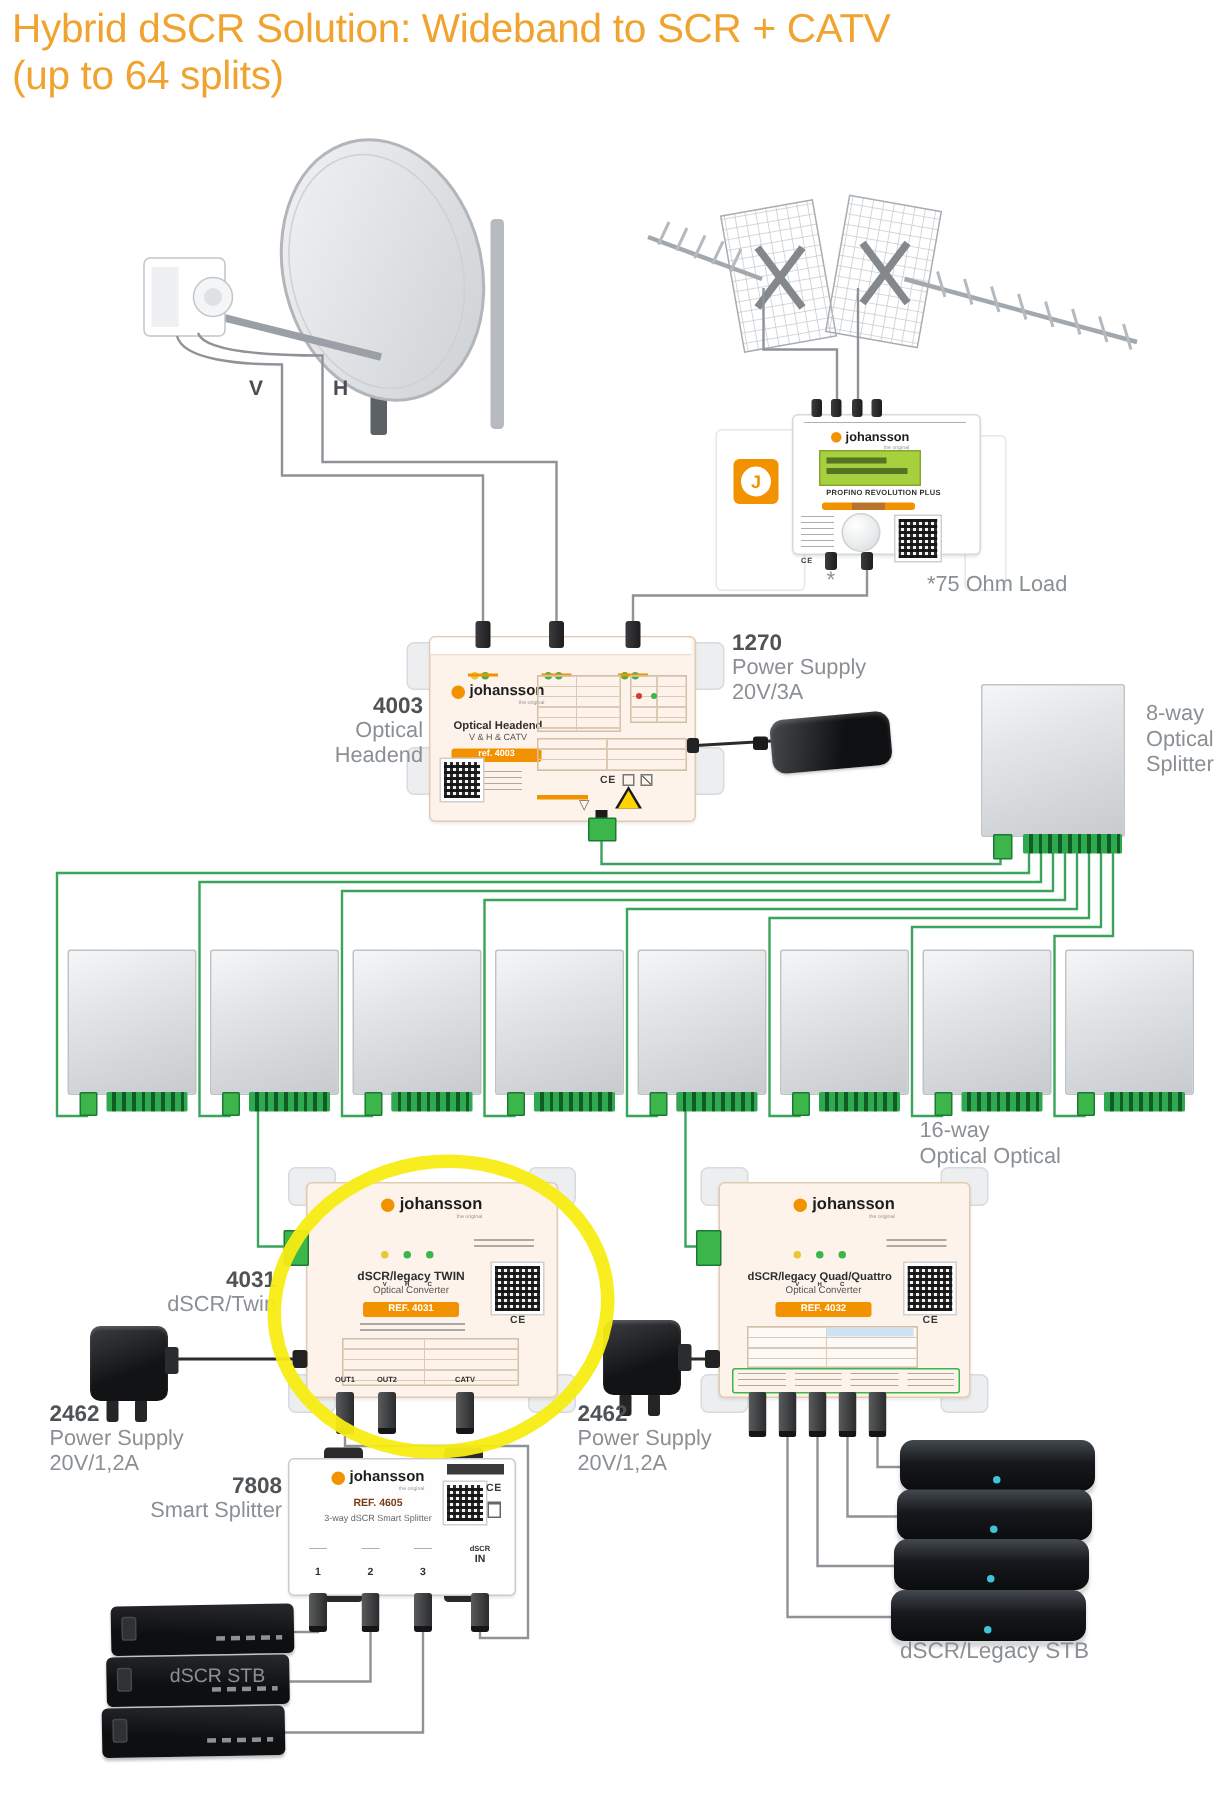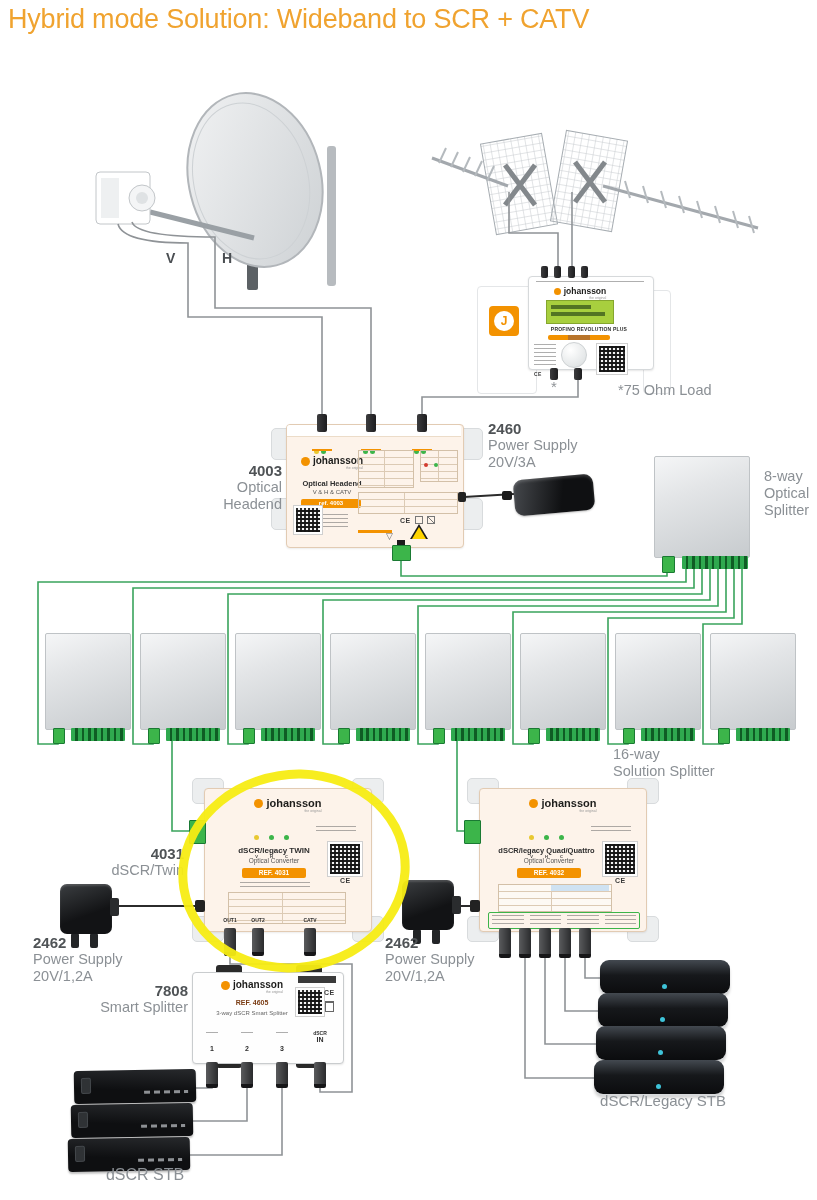--- a/index.html
+++ b/index.html
@@ -143,21 +143,22 @@
       <path d="M718,568 L718,606 L418,606 L418,744 L438,744 L438,740"></path>
       <path d="M726,568 L726,612 L513,612 L513,744 L533,744 L533,740"></path>
       <path d="M734,568 L734,618 L608,618 L608,744 L628,744 L628,740"></path>
       <path d="M742,568 L742,624 L703,624 L703,744 L723,744 L723,740"></path>
       <path d="M172,740 L172,831 L189,831"></path>
       <path d="M457,740 L457,831 L466,831"></path>
     </g>
   </svg>
 
   <div class="abs title" style="z-index:5">
-    <div>Hybrid mode Solution: Wideband to SCR + CATV</div>
+    <div>Hybrid dSCR Solution: Wideband to SCR + CATV</div>
+    <div>(up to 64 splits)</div>
   </div>
 
   <div class="abs pol" style="left:166px;top:250px;z-index:5">V</div>
   <div class="abs pol" style="left:222px;top:250px;z-index:5">H</div>
 
   <div class="abs" style="left:477px;top:286px;width:58px;height:106px;background:#fff;border:1px solid #e4e6e8;border-radius:4px;z-index:1"></div>
   <div class="abs" style="left:643px;top:290px;width:26px;height:102px;background:#fff;border:1px solid #e4e6e8;border-radius:4px;z-index:1"></div>
   <div class="abs" style="left:489px;top:306px;width:30px;height:30px;background:#F39200;border-radius:4px;z-index:2;display:flex;align-items:center;justify-content:center;">
     <span style="background:#fff;border-radius:50%;width:20px;height:20px;display:flex;align-items:center;justify-content:center;font-weight:bold;font-size:12px;color:#F39200;">J</span>
   </div>
@@ -251,21 +252,21 @@
 
   <div class="abs lbl r" style="left:190px;top:462px;width:92px;z-index:5">
     <b>4003</b>
     <span>Optical</span>
     <span>Headend</span>
   </div>
 
   <div class="abs" style="left:502px;top:491px;width:10px;height:9px;background:#1a1a1a;border-radius:2px;z-index:3"></div>
   <div class="abs brick" style="left:514px;top:477px;width:80px;height:36px;transform:rotate(-5deg);z-index:3"></div>
   <div class="abs lbl" style="left:488px;top:420px;width:110px;z-index:5">
-    <b>2460</b>
+    <b>1270</b>
     <span>Power Supply</span>
     <span>20V/3A</span>
   </div>
 
   <div class="abs grybox" style="left:654px;top:456px;width:94px;height:100px;z-index:2"></div>
   <div class="abs gconn" style="left:662px;top:556px;width:11px;height:15px;z-index:3"></div>
   <div class="abs ostrip" style="left:682px;top:556px;width:66px;height:13px;z-index:3"></div>
   <div class="abs lbl" style="left:764px;top:468px;width:52px;font-size:14.5px;z-index:5">
     <span>8-way</span>
     <span>Optical</span>
@@ -293,21 +294,21 @@
   <div class="abs ostrip" style="left:71px;top:728px;width:54px;height:13px;z-index:3"></div>
   <div class="abs ostrip" style="left:166px;top:728px;width:54px;height:13px;z-index:3"></div>
   <div class="abs ostrip" style="left:261px;top:728px;width:54px;height:13px;z-index:3"></div>
   <div class="abs ostrip" style="left:356px;top:728px;width:54px;height:13px;z-index:3"></div>
   <div class="abs ostrip" style="left:451px;top:728px;width:54px;height:13px;z-index:3"></div>
   <div class="abs ostrip" style="left:546px;top:728px;width:54px;height:13px;z-index:3"></div>
   <div class="abs ostrip" style="left:641px;top:728px;width:54px;height:13px;z-index:3"></div>
   <div class="abs ostrip" style="left:736px;top:728px;width:54px;height:13px;z-index:3"></div>
   <div class="abs lbl" style="left:613px;top:746px;width:130px;z-index:5">
     <span>16-way</span>
-    <span>Solution Splitter</span>
+    <span>Optical Optical</span>
   </div>
 
   <div class="abs ear" style="left:192px;top:778px;width:30px;height:24px;z-index:1"></div>
   <div class="abs ear" style="left:352px;top:778px;width:30px;height:24px;z-index:1"></div>
   <div class="abs ear" style="left:192px;top:916px;width:30px;height:24px;z-index:1"></div>
   <div class="abs ear" style="left:352px;top:916px;width:30px;height:24px;z-index:1"></div>
   <div class="abs peach" style="left:204px;top:788px;width:166px;height:142px;z-index:2"></div>
   <div class="abs gconn" style="left:189px;top:820px;width:15px;height:22px;z-index:3"></div>
   <div class="abs" style="left:195px;top:900px;width:10px;height:12px;background:#222;border-radius:2px;z-index:3"></div>
   <div class="abs jlogo" style="left:248px;top:798px;width:80px;z-index:3">
@@ -460,21 +461,21 @@
       <span class="ftx"></span>
   </div>
   <div class="abs dstb" style="left:71px;top:1104px;z-index:3">
     <span class="pwr"></span>
       <span class="ftx"></span>
   </div>
   <div class="abs dstb" style="left:68px;top:1138px;z-index:3">
     <span class="pwr"></span>
       <span class="ftx"></span>
   </div>
-  <div class="abs lbl c" style="left:80px;top:1166px;width:130px;font-size:16px;z-index:5">dSCR STB</div>
+  <div class="abs lbl c" style="left:80px;top:1108px;width:130px;font-size:13px;z-index:5">dSCR STB</div>
 
   <div class="abs qstb" style="left:600px;top:960px;z-index:3">
       <span class="qled"></span>
     </div>
   <div class="abs qstb" style="left:598px;top:993px;z-index:3">
       <span class="qled"></span>
     </div>
   <div class="abs qstb" style="left:596px;top:1026px;z-index:3">
       <span class="qled"></span>
     </div>

